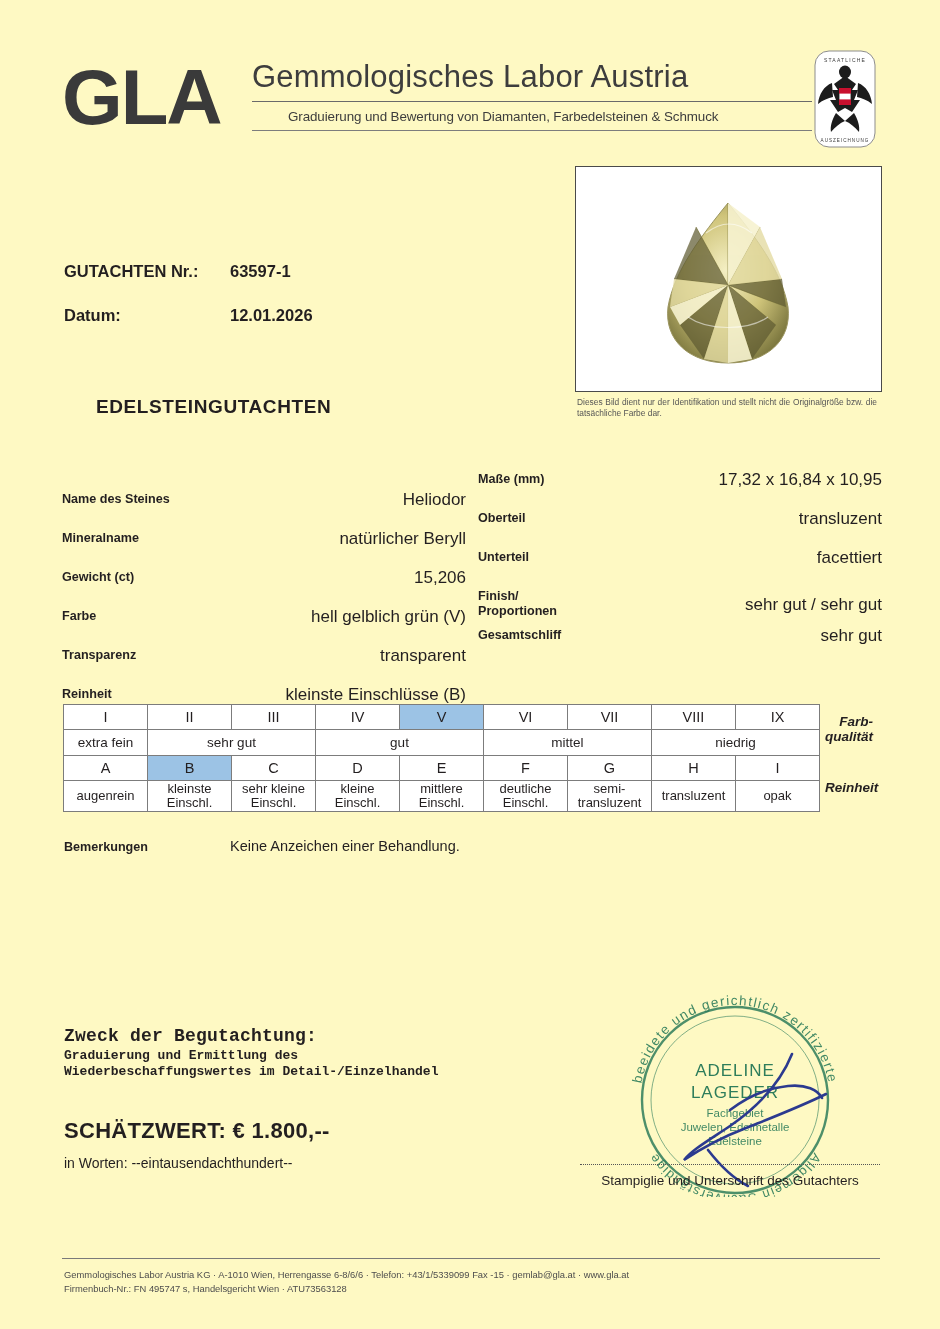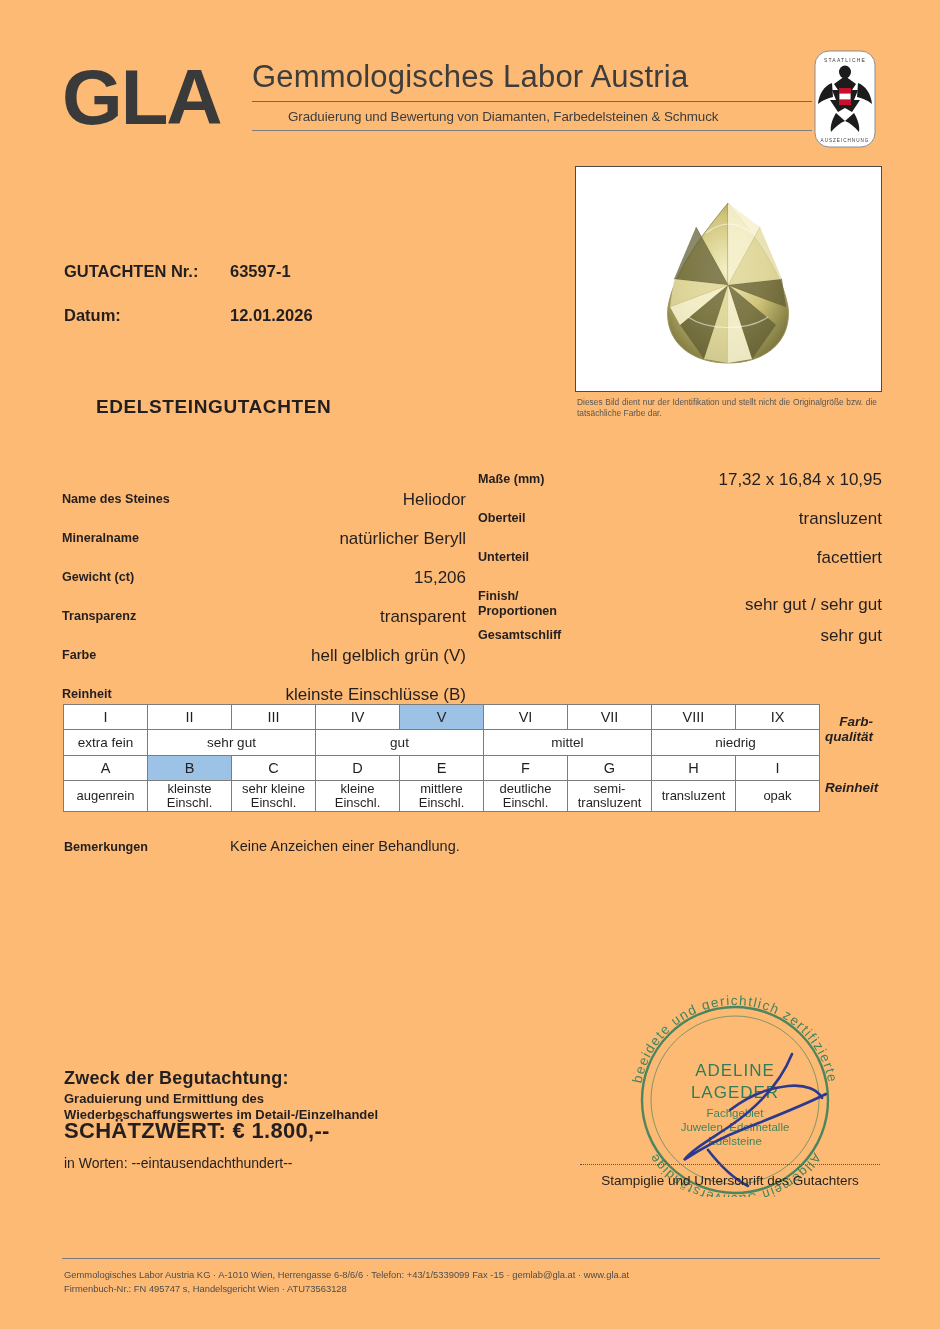--- a/index.html
+++ b/index.html
@@ -9,21 +9,21 @@
   }
   body {
     font-family: "Liberation Sans", sans-serif;
     color: #231f20;
   }
   #page {
     position: relative;
     width: 940px;
     height: 1329px;
     margin: 0 auto;
-    background: #fdba74;
+    background: #fef9c3;
     overflow: hidden;
   }
 
   
   .header {
     position: absolute;
     left: 62px;
     top: 48px;
     width: 818px;
     height: 106px;
@@ -226,22 +226,23 @@
     position: absolute;
     left: 166px;
     top: -2px;
     font-size: 14.5px;
   }
 
   
   .purpose {
     position: absolute;
     left: 64px;
-    top: 1068px;
+    top: 1026px;
     width: 470px;
+    font-family: Liberation Mono, monospace;
   }
   .purpose-title {
     font-size: 18px;
     font-weight: bold;
     letter-spacing: 0.2px;
     margin-bottom: 2px;
   }
   .purpose-line {
     font-size: 13px;
     font-weight: bold;
@@ -417,26 +418,26 @@
       </div>
       <div class="prop-row">
         <span class="prop-label">Mineralname</span>
         <span class="prop-value">natürlicher Beryll</span>
       </div>
       <div class="prop-row">
         <span class="prop-label">Gewicht (ct)</span>
         <span class="prop-value">15,206</span>
       </div>
       <div class="prop-row">
+        <span class="prop-label">Farbe</span>
+        <span class="prop-value">hell gelblich grün (V)</span>
+      </div>
+      <div class="prop-row">
         <span class="prop-label">Transparenz</span>
         <span class="prop-value">transparent</span>
-      </div>
-      <div class="prop-row">
-        <span class="prop-label">Farbe</span>
-        <span class="prop-value">hell gelblich grün (V)</span>
       </div>
       <div class="prop-row">
         <span class="prop-label">Reinheit</span>
         <span class="prop-value">kleinste Einschlüsse (B)</span>
       </div>
     </div>
 
     <div class="prop-col right">
       <div class="prop-row">
         <span class="prop-label">Maße (mm)</span>

